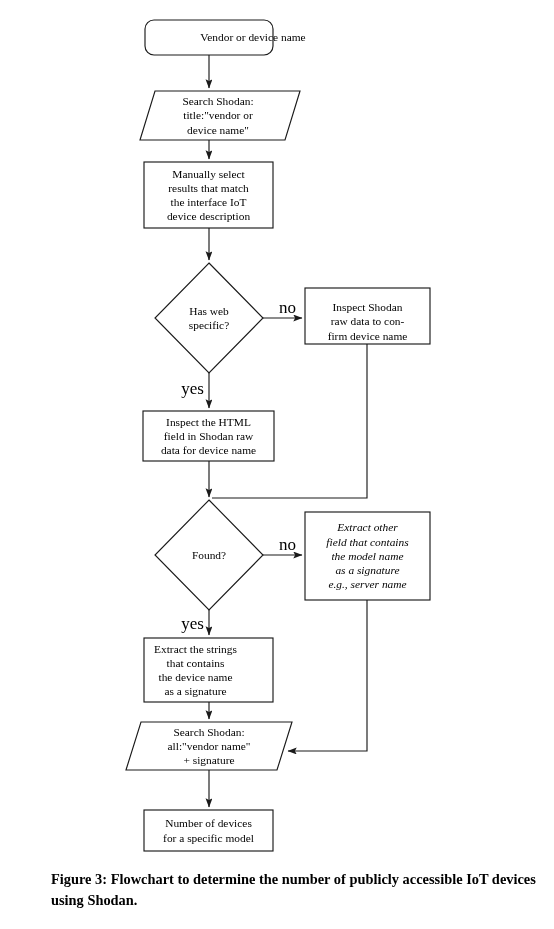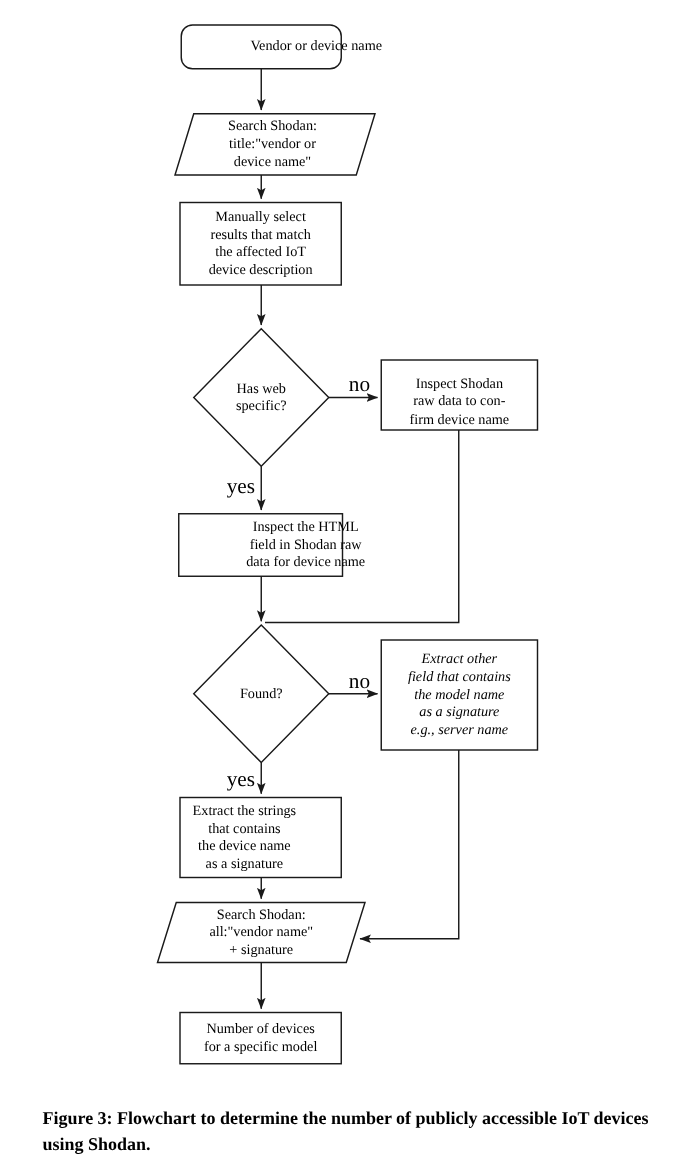--- a/index.html
+++ b/index.html
@@ -41,29 +41,28 @@
   }
   .edge-label {
     position: absolute;
     font-size: 17px;
     line-height: 12px;
     color: #000;
     text-align: right;
   }
   #caption {
     position: absolute;
-    left: 34px;
+    left: 51px;
     top: 869px;
     width: 490px;
     font-size: 14.4px;
     line-height: 20.5px;
     font-weight: bold;
     text-align: left;
     color: #000;
-    margin-top: 16px;
   }
 </style>
 </head>
 <body>
 
 <div id="figure-root">
 
   <svg id="flow-svg" viewBox="0 0 554 860">
     <defs>
       <marker id="arrow" markerWidth="9" markerHeight="9" refX="7.6" refY="3" orient="auto" markerUnits="strokeWidth">
@@ -125,31 +124,31 @@
   </svg>
 
   <div class="node-text" style="left:145px; top:20px; width:128px; height:35px;margin-left:44px;">Vendor or device name</div>
 
   <div class="node-text" style="left:143px; top:91px; width:150px; height:49px;">Search Shodan:
 title:"vendor or
 device name"</div>
 
   <div class="node-text" style="left:144px; top:162px; width:129px; height:66px;">Manually select
 results that match
-the affected IoT
+the interface IoT
 device description</div>
 
   <div class="node-text" style="left:159px; top:290px; width:100px; height:56px;">Has web
 specific?</div>
 
   <div class="node-text" style="left:305px; top:288px; width:125px; height:67px;">Inspect Shodan
 raw data to con-
 firm device name</div>
 
-  <div class="node-text" style="left:143px; top:411px; width:131px; height:50px;margin-left:36px;">Inspect the HTML
+  <div class="node-text" style="left:143px; top:411px; width:131px; height:50px;">Inspect the HTML
 field in Shodan raw
 data for device name</div>
 
   <div class="node-text" style="left:164px; top:541px; width:90px; height:28px;">Found?</div>
 
   <div class="node-text" style="left:305px; top:512px; width:125px; height:88px;font-style:italic;">Extract other
 field that contains
 the model name
 as a signature
 e.g., server name</div>

